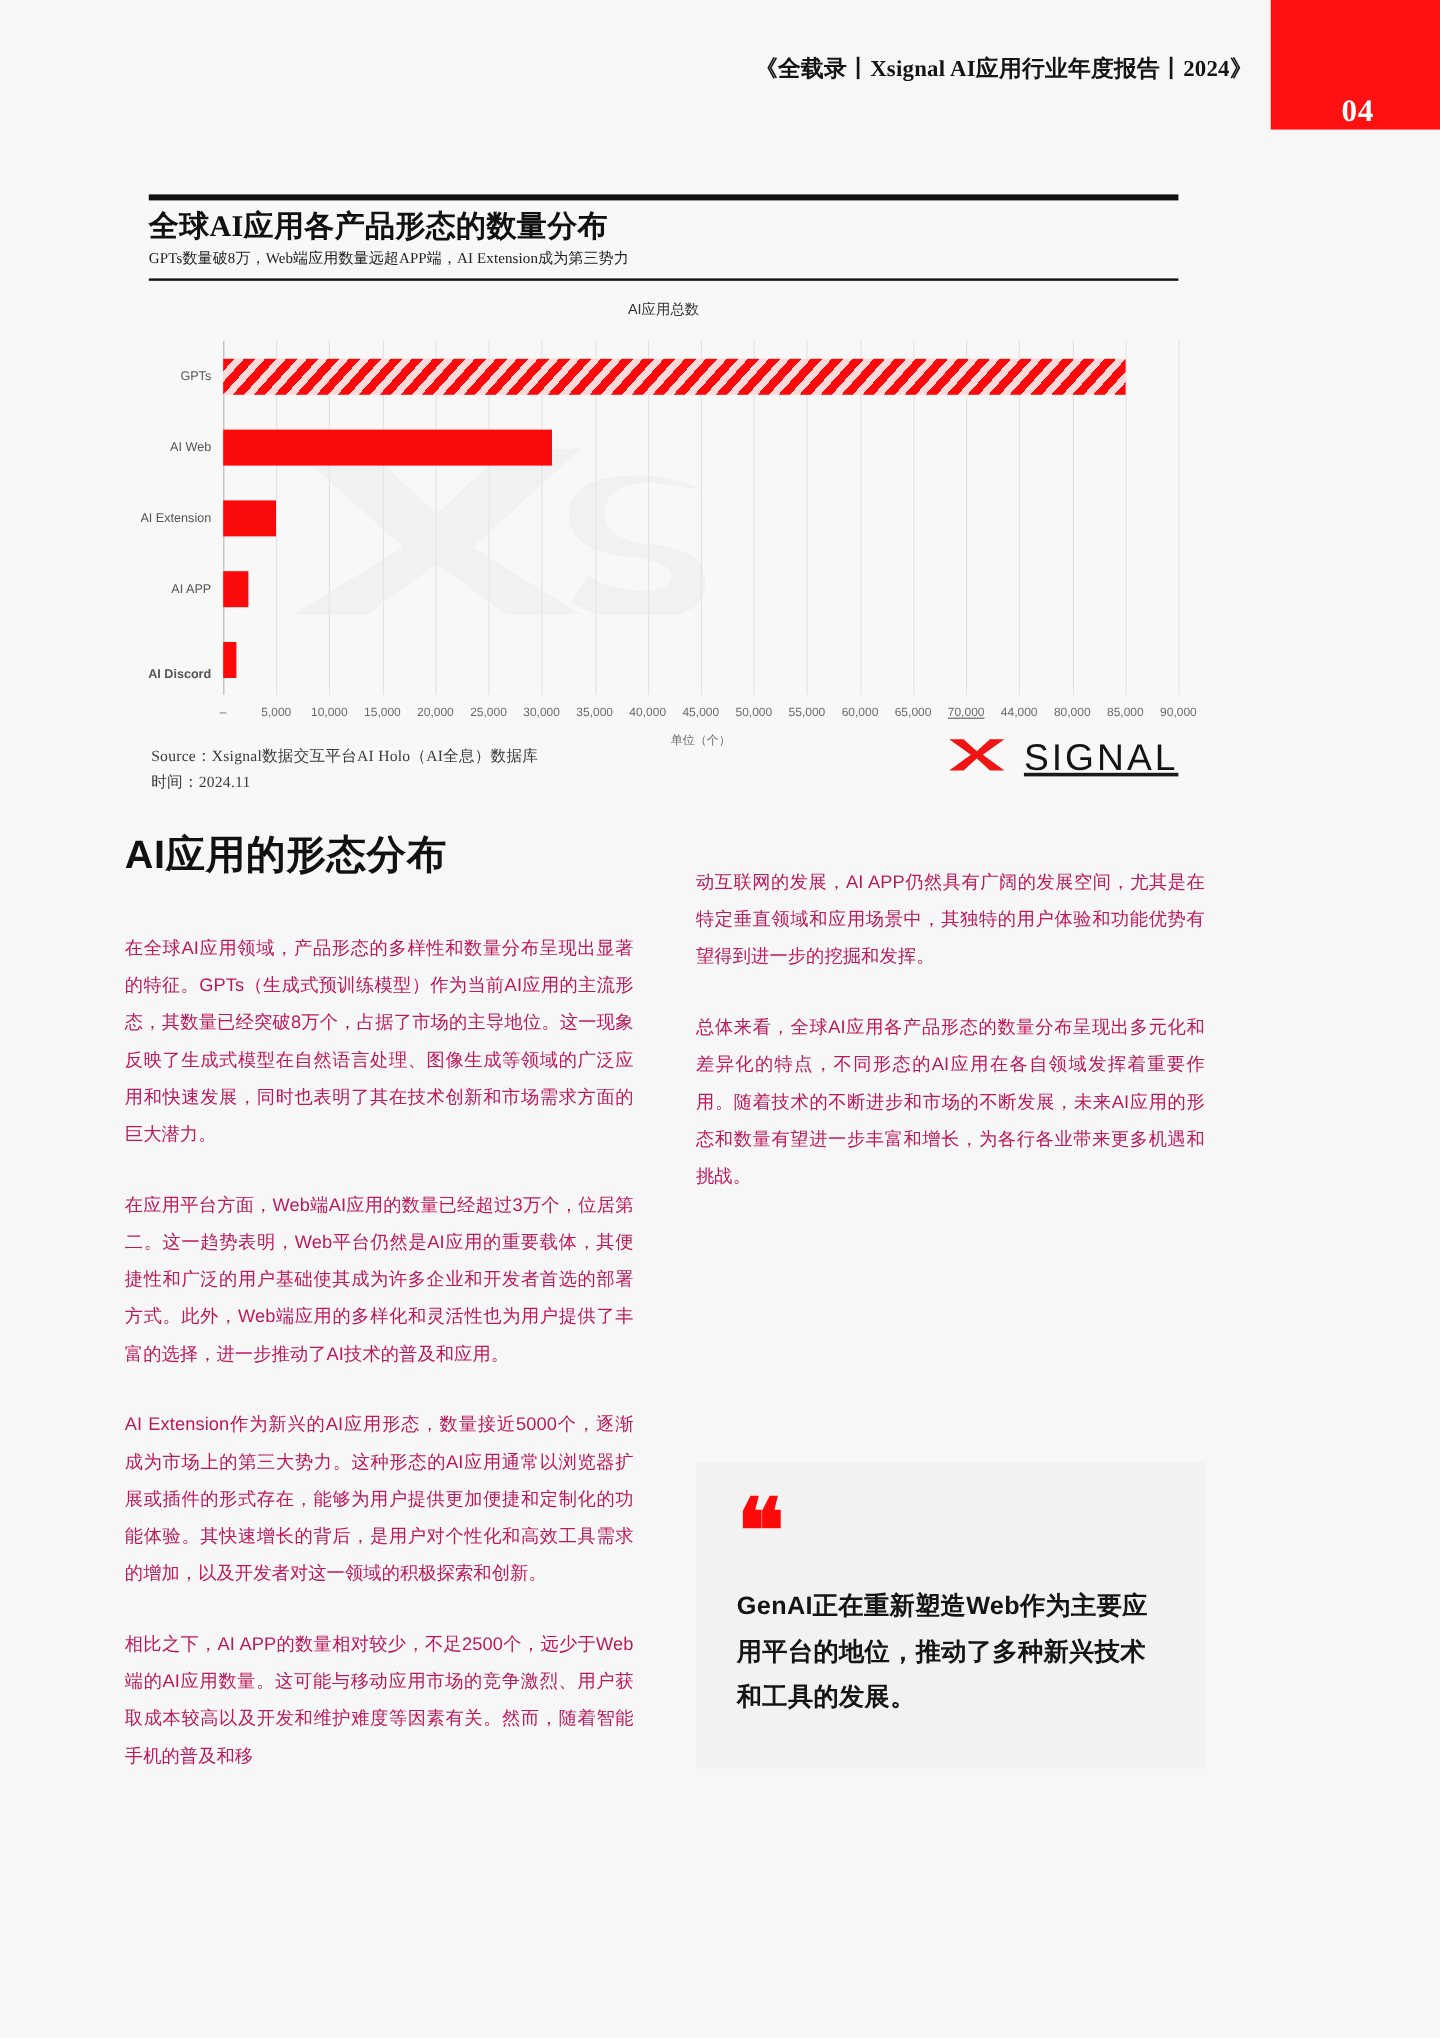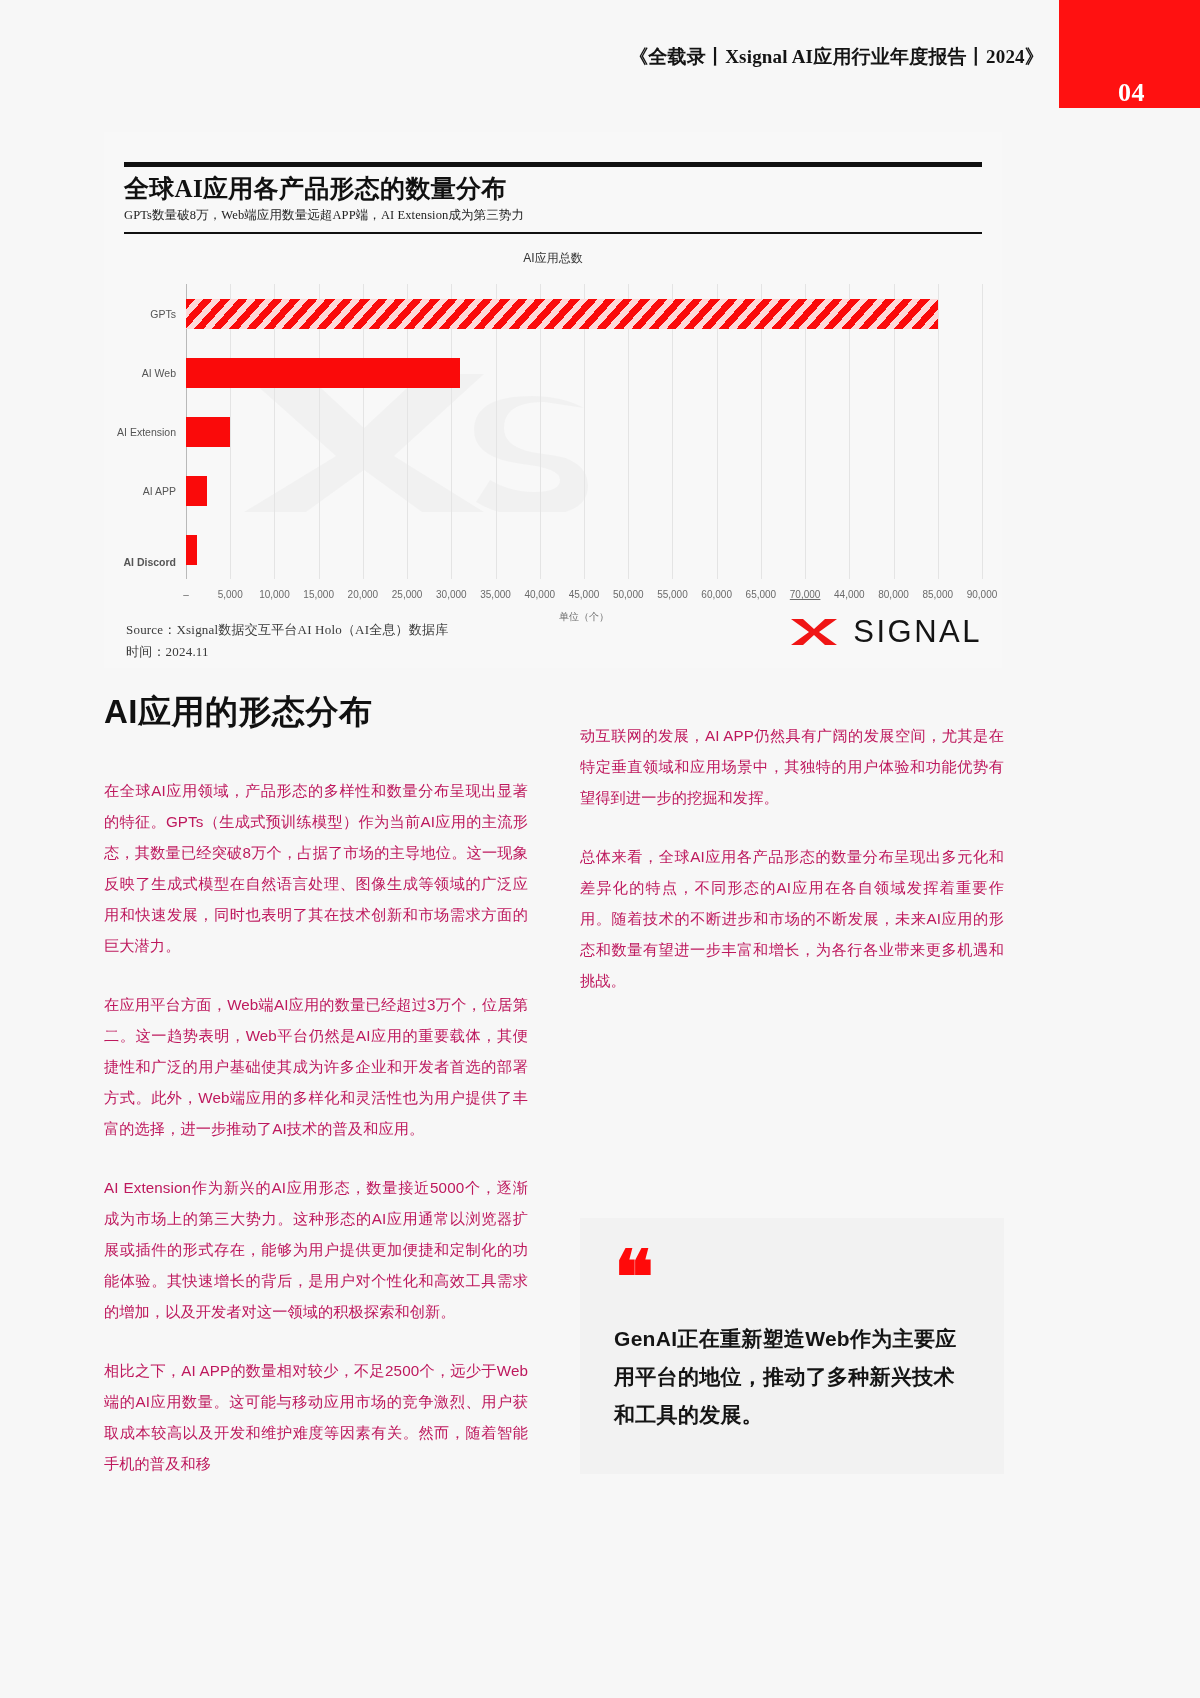--- a/index.html
+++ b/index.html
@@ -118,21 +118,21 @@
   .src-line {
     position:absolute; left:22px;
     font-family:"Liberation Serif", serif;
     font-size:13px; color:#3a3a3a; letter-spacing:.2px;
   }
   .src1 { top:489px; }
   .src2 { top:511px; }
 
   .brand-logo {
     position:absolute; right:20px; top:482px;
-    display:flex; align-items:center; gap:16px;
+    display:flex; align-items:flex-start; gap:16px;text-decoration:underline;
   }
   .brand-word {
     font-size:31px; letter-spacing:2.5px; color:#141414; font-weight:400;
   }
 
   
   .article { position:absolute; left:0; top:690px; width:1200px; }
   .col-left  { position:absolute; left:104px; top:0;  width:424px; }
   .col-right { position:absolute; left:580px; top:30px; width:424px; }
 

